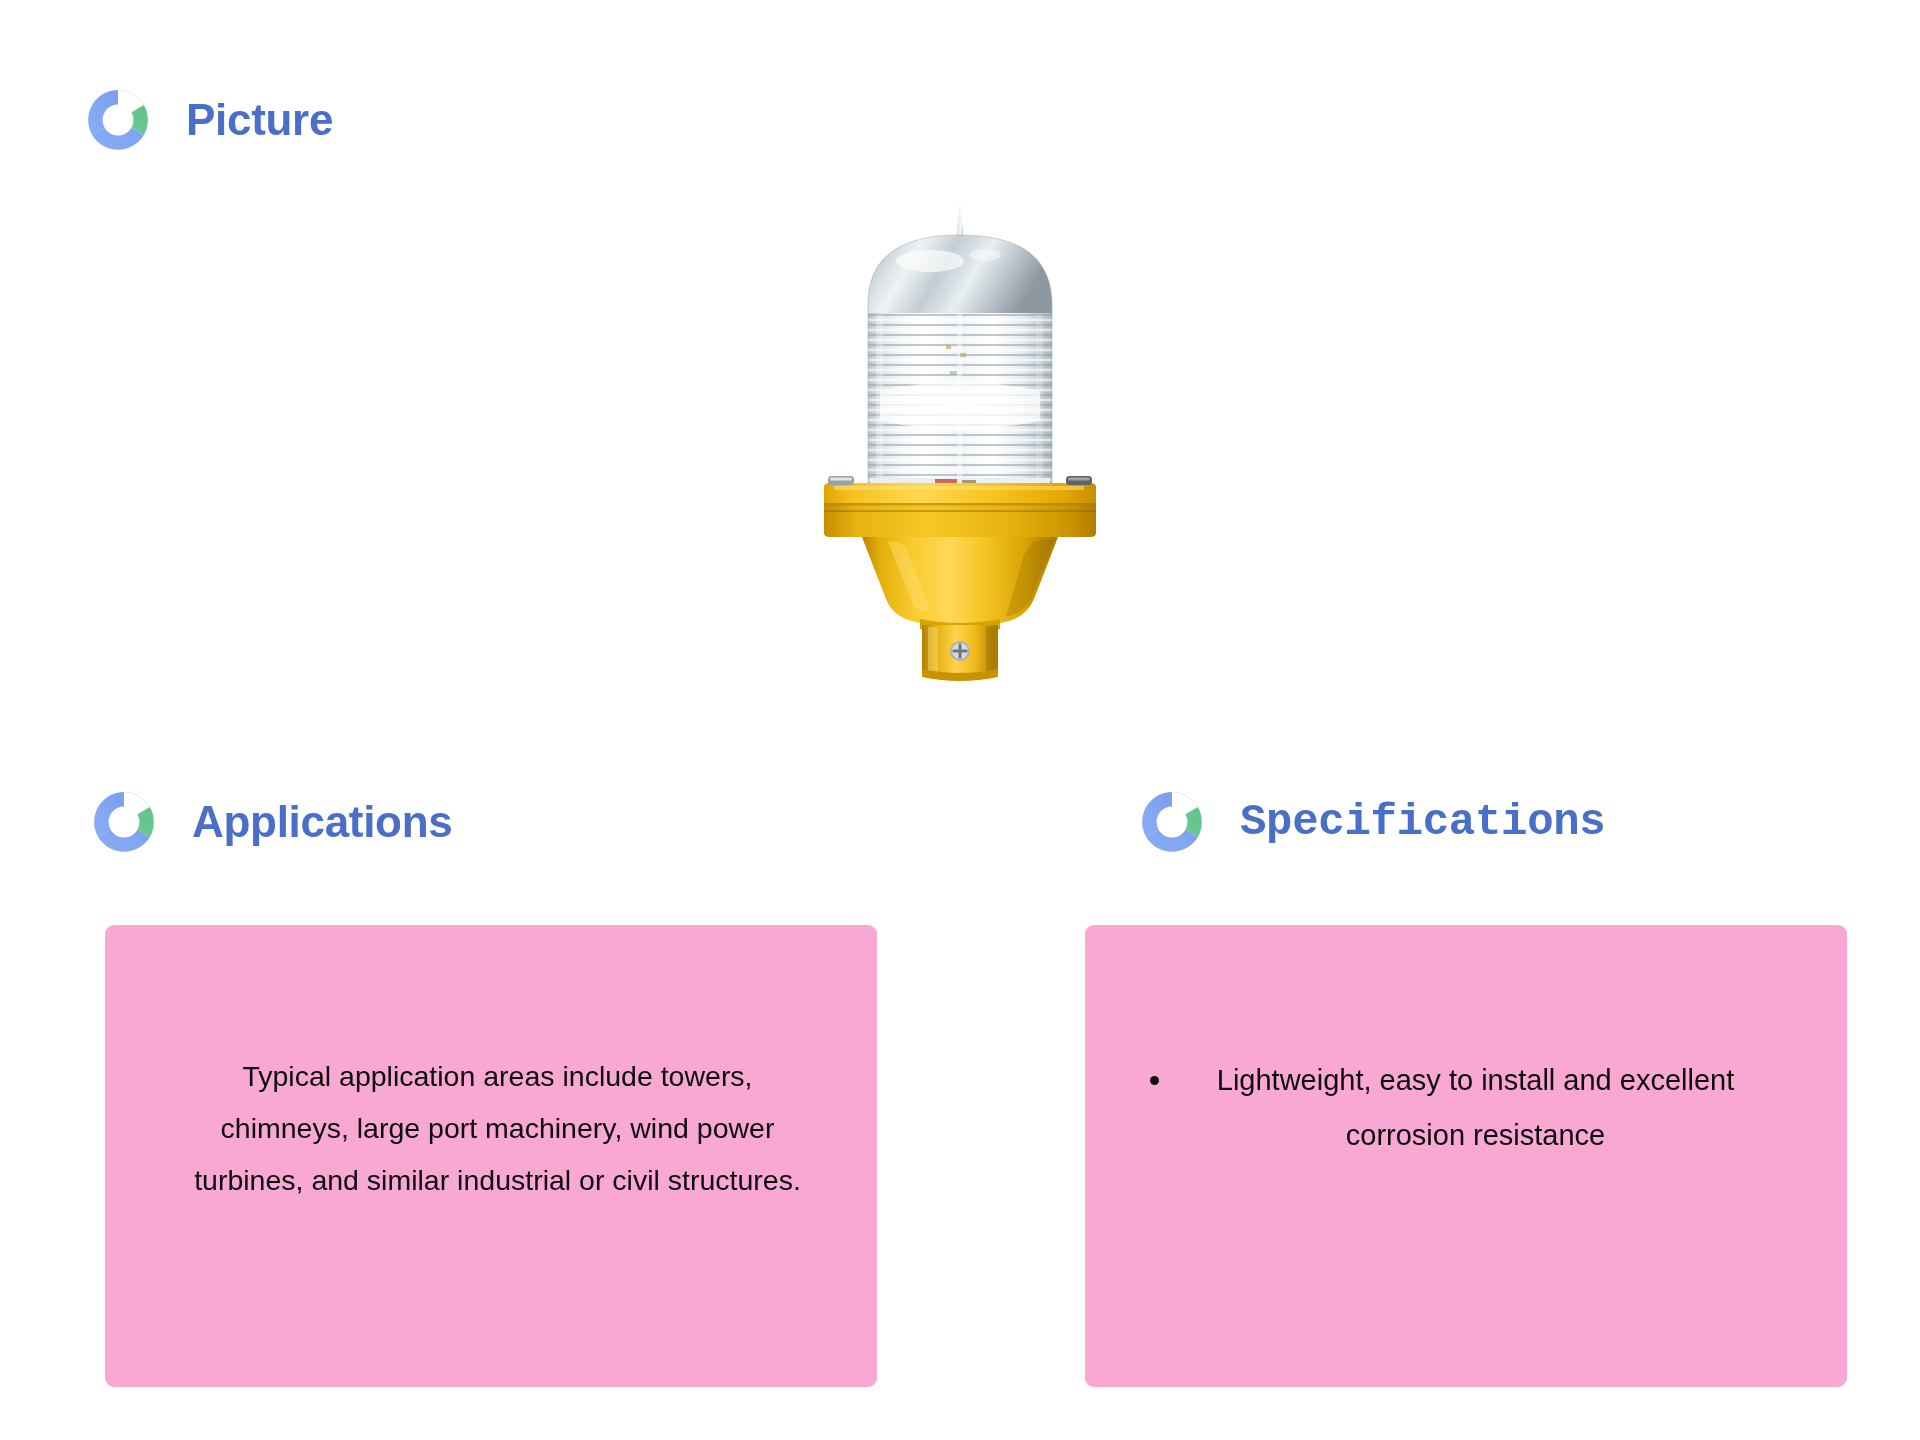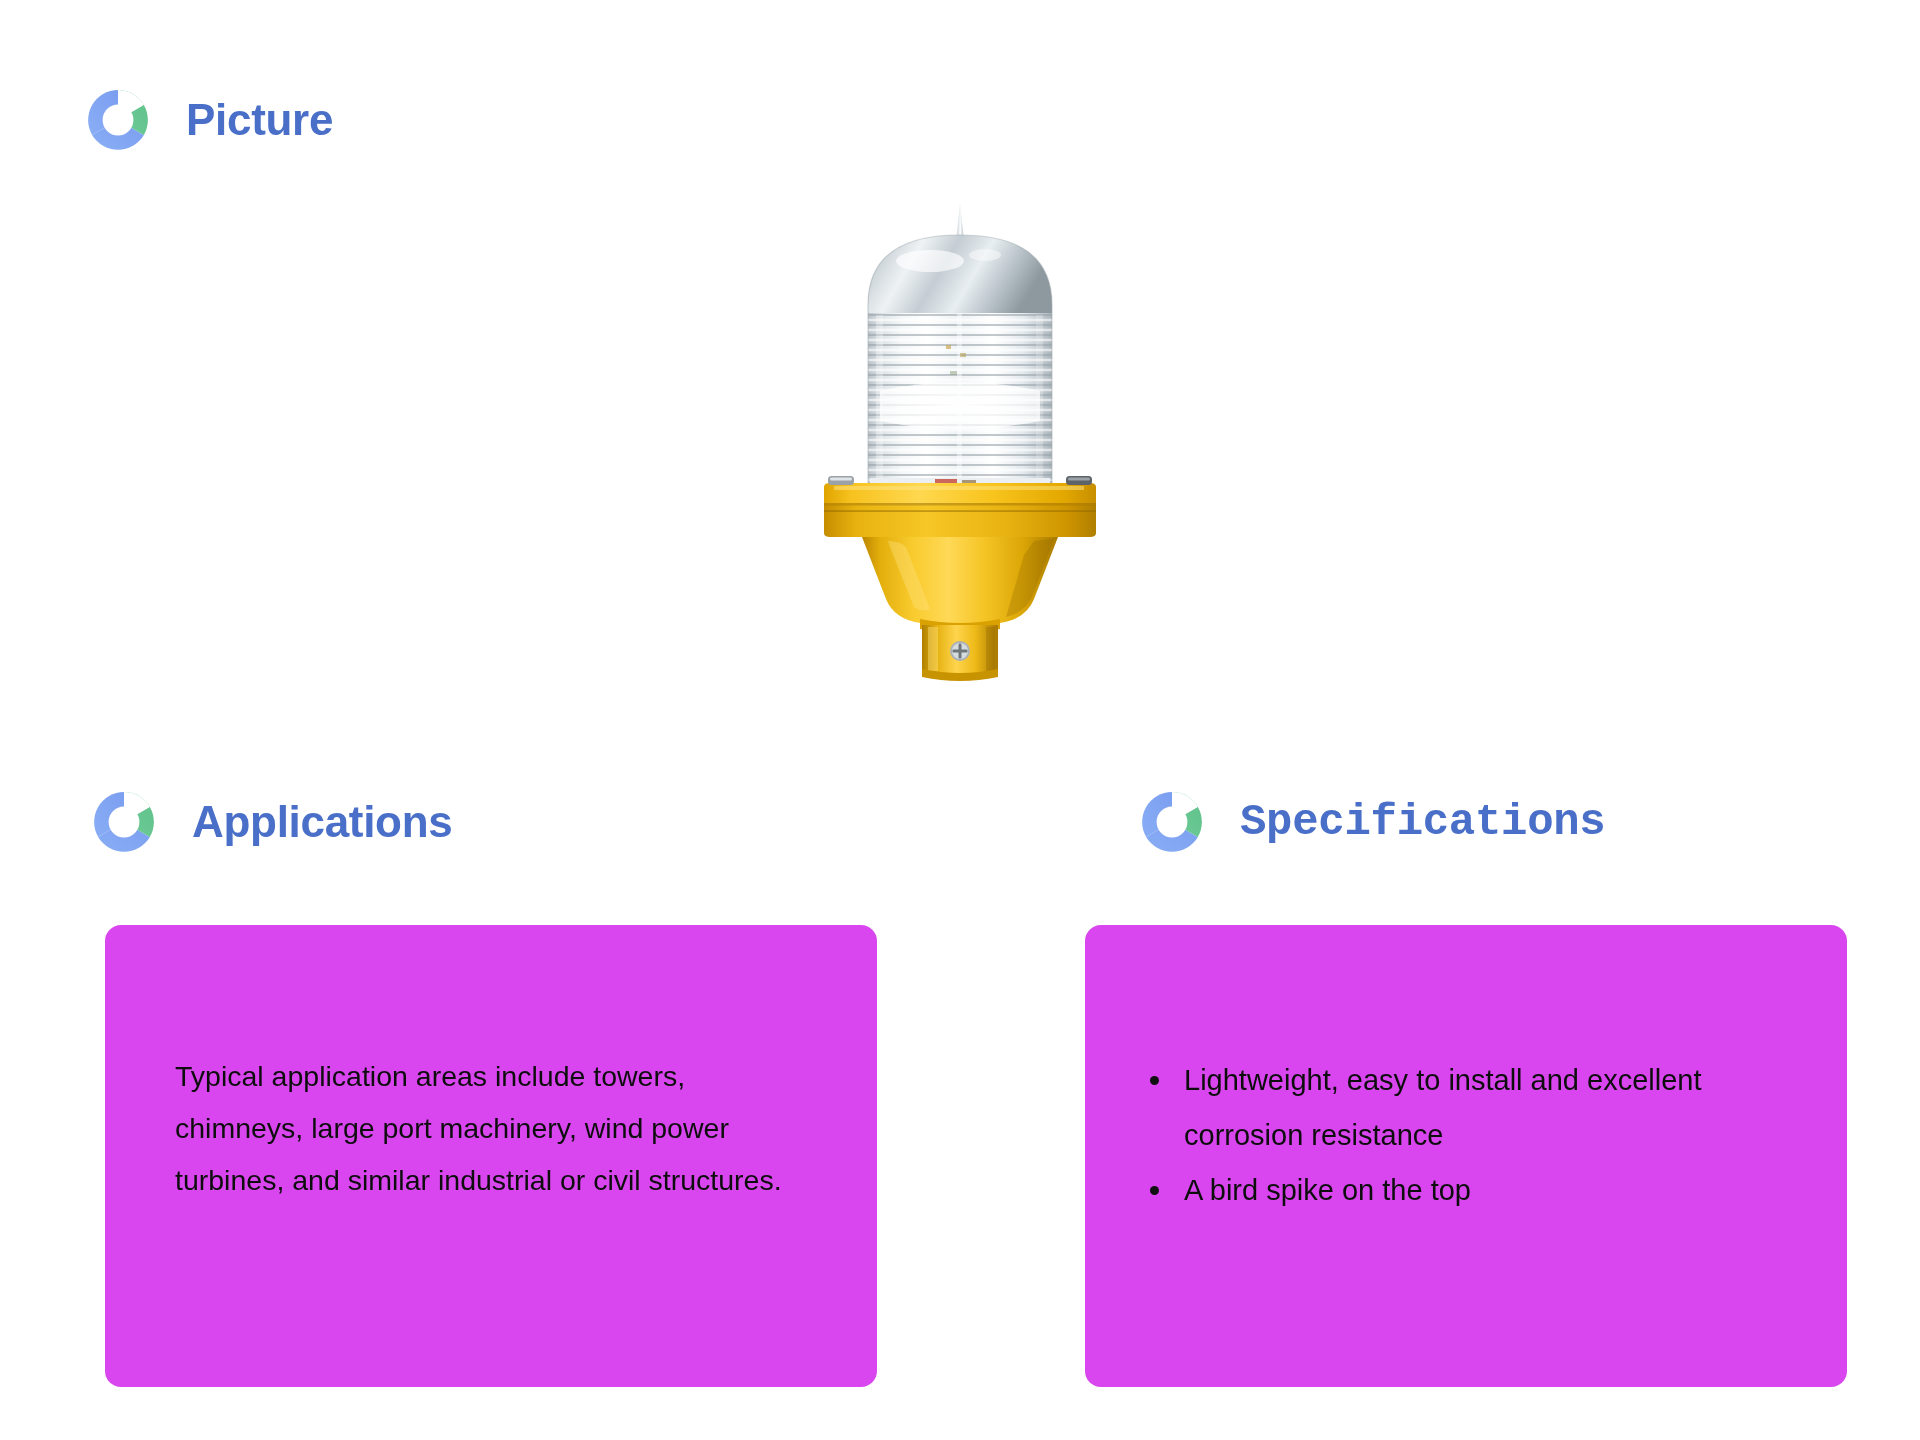--- a/index.html
+++ b/index.html
@@ -64,22 +64,23 @@
     top: 0;
     transform: translateX(-50%);
     width: 300px;
     height: 500px;
   }
   .product-art svg { display: block; width: 300px; height: 500px; }
 
   
   .content-card {
     position: absolute;
-    background: #d946ef;
-    border-radius: 16px;
+    background: #f9a8d4;
+    border-radius: 9px;
+    text-align: center;
   }
   #card-applications   { left: 105px;  top: 925px; width: 772px; height: 462px; }
   #card-specifications { left: 1085px; top: 925px; width: 762px; height: 462px; }
 
   .card-body {
     position: absolute;
     left: 70px;
     top: 125px;
     right: 48px;
   }
@@ -375,21 +376,17 @@
     <span class="section-title">Specifications</span>
   </div>
 
   <div class="content-card" id="card-specifications">
     <div class="card-body">
       <ul class="bullet-list">
         <li>
           <span class="dot"></span>
           <span>Lightweight, easy to install and excellent corrosion resistance</span>
         </li>
-        <li>
-          <span class="dot"></span>
-          <span>A bird spike on the top</span>
-        </li>
       </ul>
     </div>
   </div>
 
 </div>
 
 </body></html>

